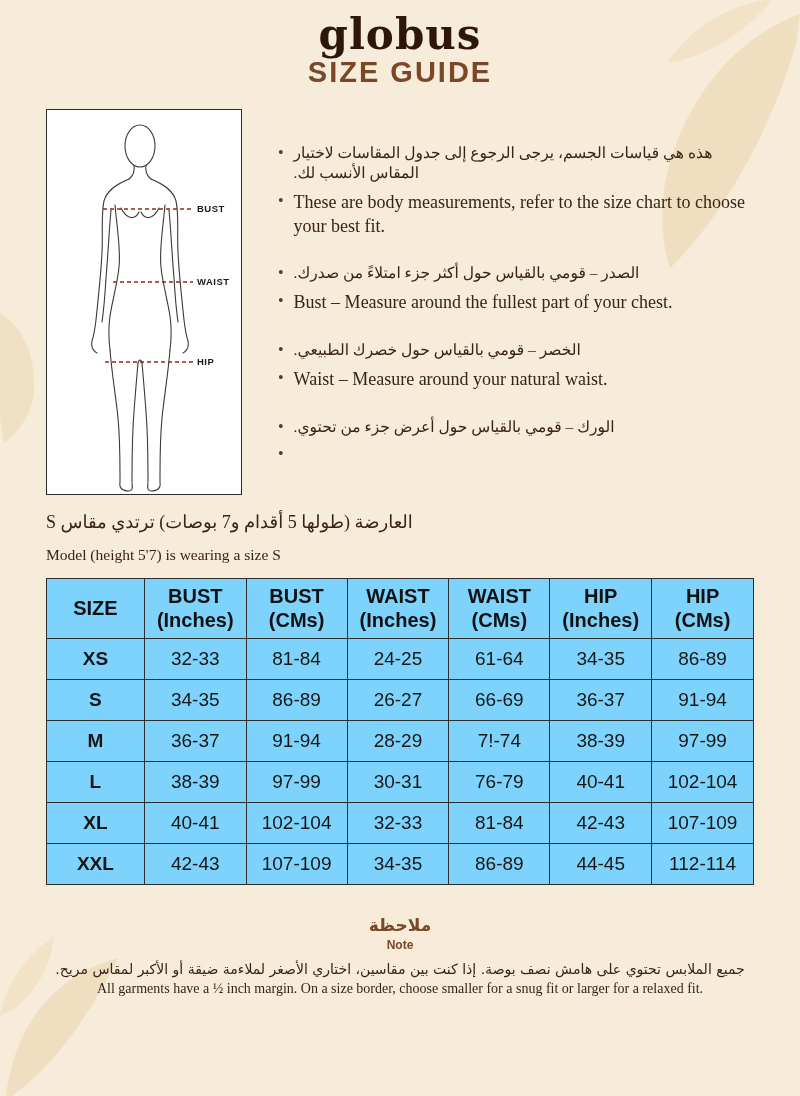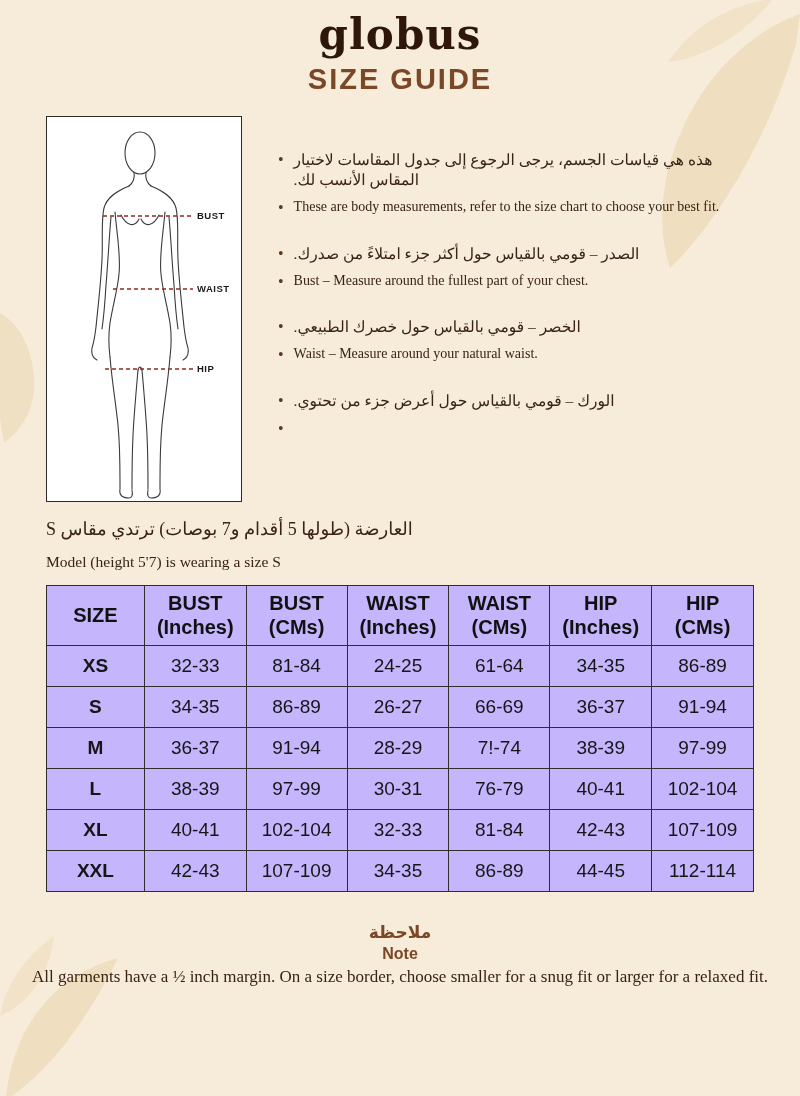--- a/index.html
+++ b/index.html
@@ -17,21 +17,20 @@
   .deco-left { top:295px; left:0; }
   .deco-bl { bottom:0; left:0; }
 
   .header { text-align:center; padding-top:14px; position:relative; z-index:2; }
   .logo {
     font-family:"DejaVu Serif", serif;
     font-weight:700; font-size:42px; line-height:1;
     color:#2e1708; letter-spacing:1px;
   }
   .title {
-    margin-top:7px;
     font-family:"Liberation Sans", sans-serif;
     font-weight:700; font-size:29px;
     color:#7a4727; letter-spacing:2px;
   }
 
   .content { display:flex; gap:36px; padding:0 46px; margin-top:20px; position:relative; z-index:2; }
   .figure-card {
     width:196px; height:386px; flex-shrink:0;
     background:#ffffff; border:1px solid #2b2b2b;
   }
@@ -42,31 +41,31 @@
     font-family:"Liberation Sans", sans-serif;
     font-size:9.5px; font-weight:700; fill:#1a1a1a; letter-spacing:.5px;
   }
 
   .instructions { flex:1; padding-top:34px; }
   .group { margin-bottom:25px; }
   .line { display:flex; gap:10px; margin-bottom:7px; }
   .bullet { color:#5f3b20; font-size:16px; line-height:1.3; }
   .txt { font-size:16px; line-height:1.32; }
   .ar { direction:rtl; text-align:left; font-family:Liberation Serif, serif; font-size:15.5px; }
-  .en { font-family:"Liberation Serif", serif; font-size:14px; }
+  .en { font-family:"Liberation Serif", serif; font-size:18px; }
 
   .model-note { padding:0 46px; margin-top:16px; position:relative; z-index:2; }
   .model-note .ar { font-size:18px; margin-bottom:13px; }
   .model-note .en { font-size:15.5px; }
 
   table.size-table {
     border-collapse:collapse;
     margin:14px auto 8px;
     width:708px;
-    background:#c4b5fd;
+    background:#7dd3fc;
     position:relative; z-index:2;
     font-family:"Liberation Sans", sans-serif;
   }
   table.size-table th, table.size-table td {
     border:1px solid #2e2e2e;
     text-align:center; vertical-align:middle;
     padding:2px 2px;
   }
   tr.hrow-en th { height:60px; font-size:20px; font-weight:700; color:#111; }
   tr.hrow-en .h1, tr.hrow-en .h2 { display:block; line-height:1.18; }
@@ -75,26 +74,26 @@
     font-family:"DejaVu Sans", sans-serif; direction:rtl; line-height:1.3; color:#111;
   }
   tbody td { height:41px; font-size:19px; color:#161616; }
   td.size-cell { font-weight:700; }
 
   .note { text-align:center; margin-top:30px; padding:0 18px; position:relative; z-index:2; }
   .note-title-ar {
     font-family:"DejaVu Sans", sans-serif;
     font-size:17px; font-weight:700; color:#7a4727;margin-top:8px;
   }
-  .note-title-en { font-size:16px; font-weight:700; color:#7a4727; margin-top:3px; font-family:"Liberation Sans", sans-serif; }
+  .note-title-en { font-size:12px; font-weight:700; color:#7a4727; margin-top:3px; font-family:"Liberation Sans", sans-serif; }
   .note-body-ar {
     direction:rtl; font-family:"DejaVu Sans", sans-serif;
     font-size:14px; margin-top:9px; color:#3a2314;
   }
-  .note-body-en { font-size:17px; margin-top:4px; color:#3a2314; }
+  .note-body-en { font-size:14px; margin-top:4px; color:#3a2314; }
 </style>
 </head>
 <body>
 
 <svg class="deco deco-tr" width="240" height="300" viewBox="0 0 240 300">
   <path d="M240,14 C180,36 128,92 108,170 C100,202 100,238 110,268 C156,224 208,140 236,44 Z" opacity="0.5"></path>
   <path d="M205,0 C168,6 130,28 108,62 C146,58 186,32 212,0 Z" opacity="0.35"></path>
 </svg>
 <svg class="deco deco-left" width="40" height="150" viewBox="0 0 40 150">
   <path d="M0,18 C22,30 36,62 34,96 C32,118 20,136 4,148 C-4,104 -6,58 0,18 Z" opacity="0.45"></path>
@@ -295,14 +294,15 @@
       <td>86-89</td>
       <td>44-45</td>
       <td>112-114</td>
     </tr>
   </tbody>
 </table>
 
 <div class="note">
   <div class="note-title-ar">ملاحظة</div>
   <div class="note-title-en">Note</div>
+  <div class="note-body-ar">جميع الملابس تحتوي على هامش نصف بوصة. إذا كنت بين مقاسين، اختاري الأصغر لملاءمة ضيقة أو الأكبر لمقاس مريح.</div>
   <div class="note-body-en">All garments have a ½ inch margin. On a size border, choose smaller for a snug fit or larger for a relaxed fit.</div>
 </div>
 
 </body></html>

